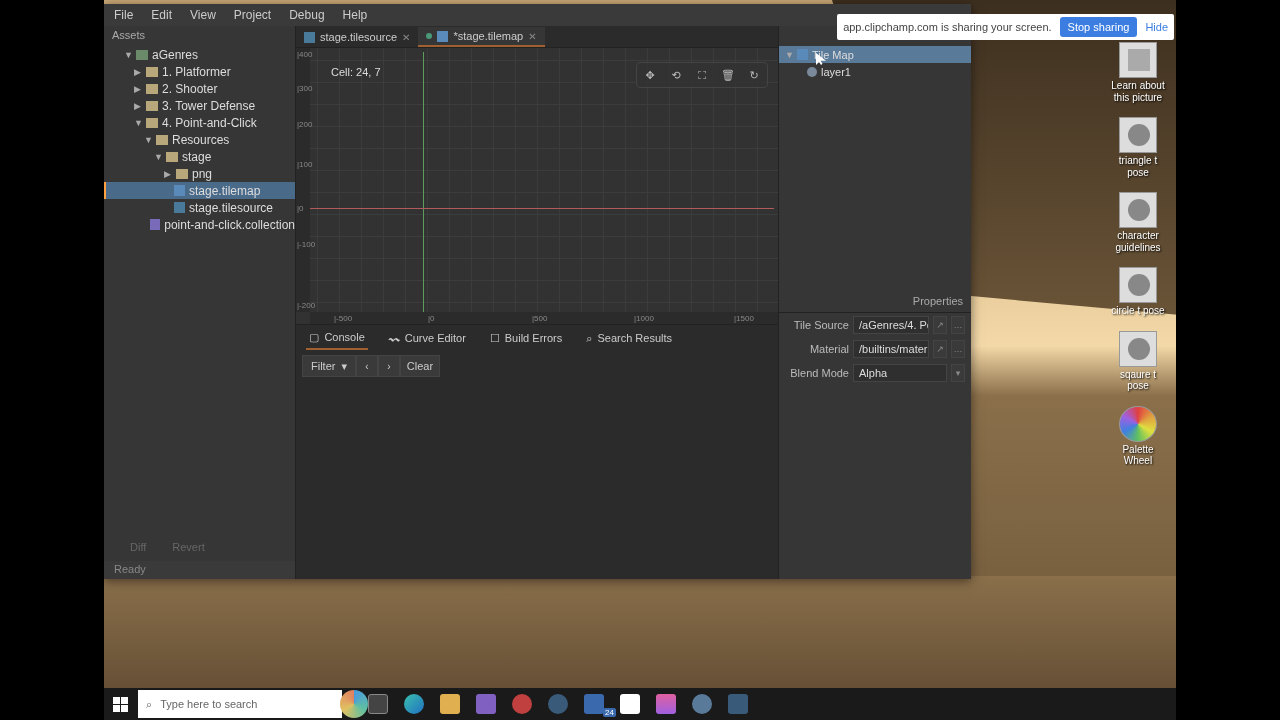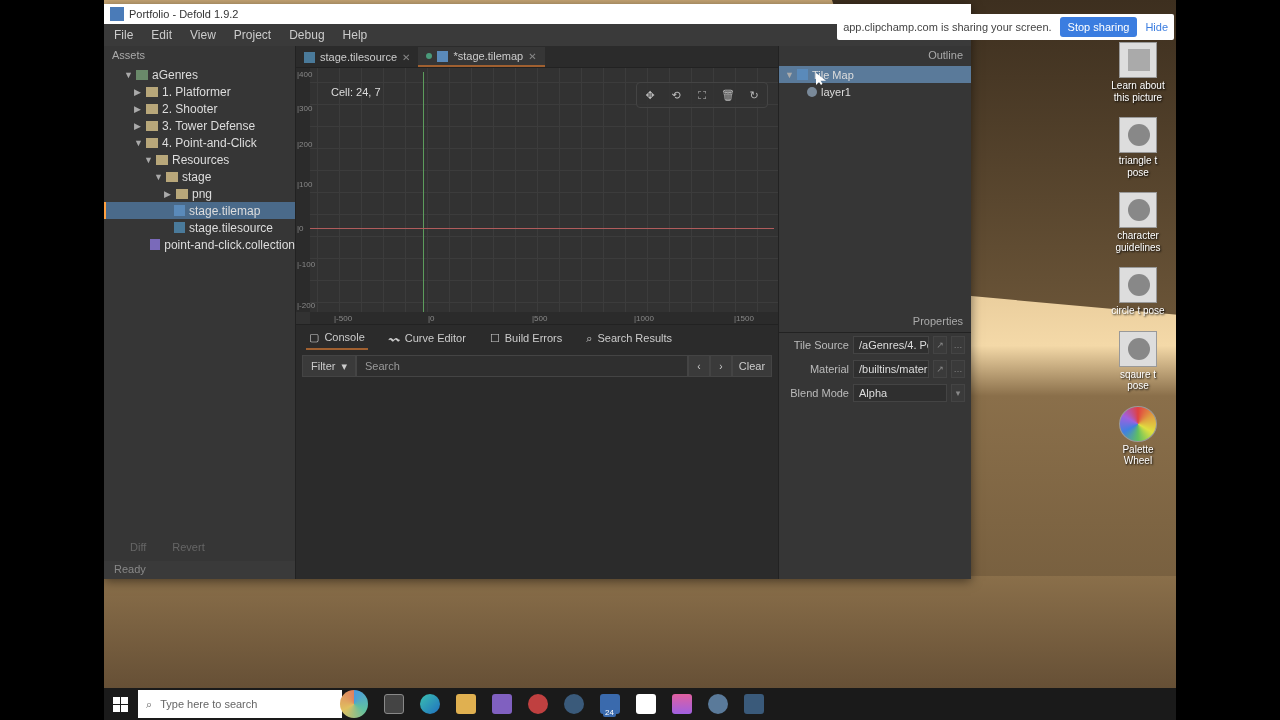--- a/index.html
+++ b/index.html
@@ -90,21 +90,21 @@
 .dicon .thumb.palette::after { display:none; }
 .dicon .lbl { font-size:10px; color:#fff; text-align:center; text-shadow:1px 1px 2px #000; line-height:1.15; }
 
 .taskbar { position:absolute; left:104px; right:104px; bottom:0; height:32px; background:#1a1a1a; display:flex; align-items:center; z-index:20; font-size:11px; color:#fff;}
 .start-btn { width:32px; height:32px; display:flex; align-items:center; justify-content:center;}
 .win-logo { width:15px; height:15px; display:grid; grid-template-columns:1fr 1fr; grid-template-rows:1fr 1fr; gap:1px;}
 .win-logo div { background:#fff;}
 .search-bar { height:28px; width:204px; background:#fff; margin-left:2px; display:flex; align-items:center; padding:0 8px; gap:8px; color:#666;}
 .search-circle { width:28px; height:28px; border-radius:50%; background: conic-gradient(#4a9ae0, #60c0a0, #e0c060, #e08060); margin-left:-2px;}
 .task-icons { display:flex; height:32px; align-items:center;}
-.task-icons .ti { width:36px; height:32px; display:flex; align-items:center; justify-content:flex-end; position:relative;}
+.task-icons .ti { width:36px; height:32px; display:flex; align-items:center; justify-content:flex-start; position:relative;}
 .ti-box { width:20px; height:20px; border-radius:3px;}
 .ti-badge { position:absolute; bottom:3px; right:4px; font-size:8px; background:#3a6aad; color:#fff; padding:0 2px; border-radius:2px;}
 .tray { margin-left:auto; display:flex; align-items:center; gap:10px; padding-right:8px;}
 .tray .weather { display:flex; align-items:center; gap:6px; font-size:11px;}
 .tray .sun { width:16px; height:16px; border-radius:50%; background:radial-gradient(#ffd060, #e0a030);}
 .tray-icon { width:12px; height:12px; color:#ccc; font-size:10px;}
 .clock { text-align:right; font-size:10px; line-height:1.2;}
 </style>
 </head>
 <body>
@@ -143,24 +143,20 @@
       <div class="thumb"></div>
       <div class="lbl">sqaure t pose</div>
     </div>
   <div class="dicon">
       <div class="thumb palette"></div>
       <div class="lbl">Palette Wheel</div>
     </div>
 </div>
 
 <div class="app-window">
-  <div class="title-bar">
-    <span class="icon-app"></span>
-    <span>Portfolio - Defold 1.9.2</span>
-  </div>
   <div class="menu-bar">
     <span>File</span>
     <span>Edit</span>
     <span>View</span>
     <span>Project</span>
     <span>Debug</span>
     <span>Help</span>
   </div>
   <div class="app-body">
     <div class="left-panel">
@@ -297,23 +293,20 @@
           <div class="ctab">
               <span>⌕</span>
               <span>Search Results</span>
             </div>
         </div>
         <div class="console-controls">
           <div class="filter-btn">
               <span>Filter</span>
               <span>▾</span>
             </div>
-          <div class="search-box">
-              <span>Search</span>
-            </div>
           <div class="nav-btn">‹</div>
           <div class="nav-btn">›</div>
           <div class="clear-btn">
               <span>Clear</span>
             </div>
         </div>
       </div>
     </div>
 
     <div class="right-panel">

